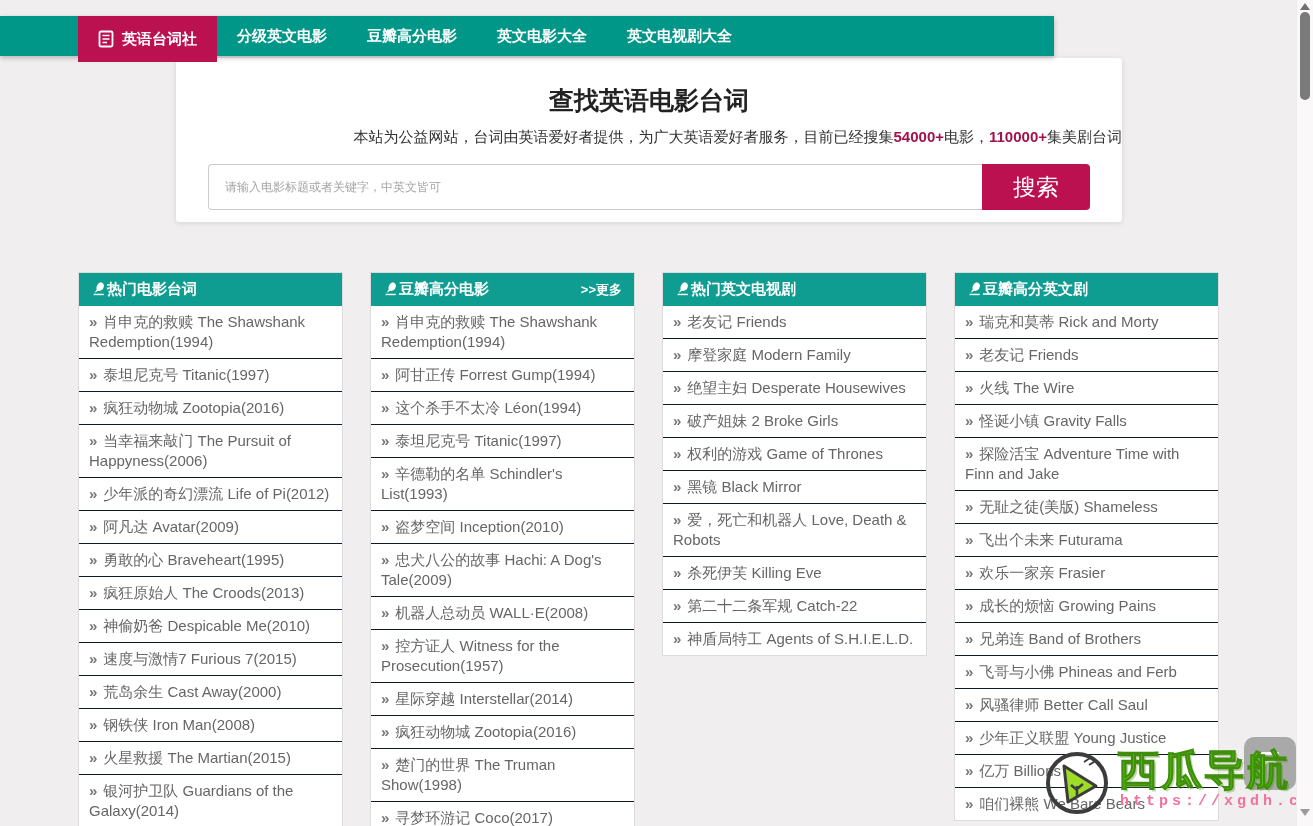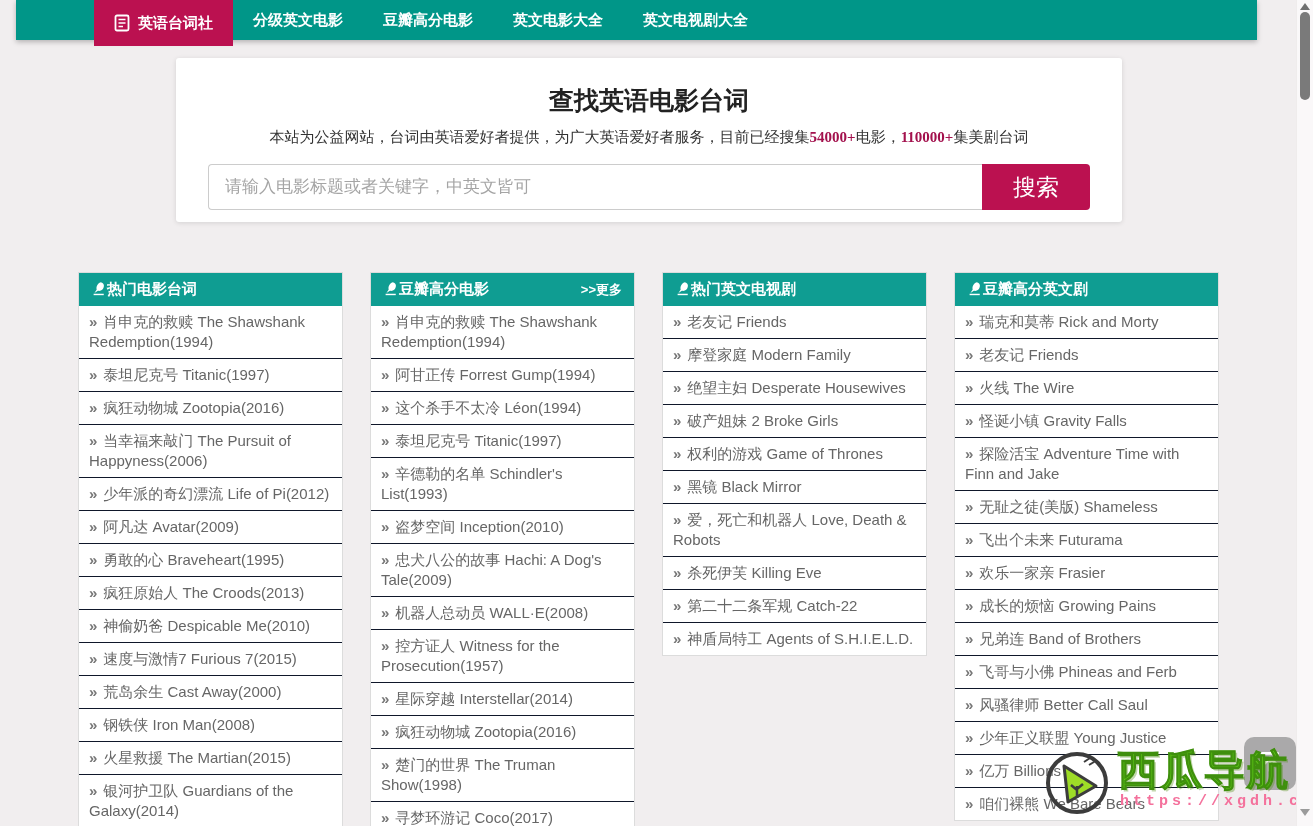--- a/index.html
+++ b/index.html
@@ -5,52 +5,51 @@
   * { margin:0; padding:0; box-sizing:border-box; }
   html,body { width:1313px; height:826px; overflow:hidden; }
   body {
     font-family:"Liberation Sans","DejaVu Sans",sans-serif;
     background:#f1eeef;
     position:relative;
   }
 
   
   .navbar {
-    position:absolute; left:0; top:0; width:1241px; height:40px;
+    position:absolute; left:0; top:16px; width:1054px; height:40px;
     background:#009688;
     box-shadow:0 2px 5px rgba(0,0,0,.25);
     z-index:3;
-    margin-left:16px;
   }
   .nav-tabs { display:flex; margin-left:78px; height:40px; align-items:flex-start; }
   .nav-tab {
     color:#fff; font-size:15px; font-weight:bold;
     line-height:40px; padding:0 20px; cursor:pointer; white-space:nowrap;
   }
   .nav-tab.active {
     background:#bb1150; height:46px; line-height:46px;
     display:flex; align-items:center; gap:8px; padding:0 20px;
   }
   .nav-tab.active svg { display:block; }
 
   
   .search-card {
     position:absolute; left:176px; top:58px; width:946px; height:164px;
     background:#fff; border-radius:3px;
     box-shadow:0 1px 5px rgba(0,0,0,.12);
     z-index:2;
   }
   .search-title { margin-top:26px; text-align:center; font-size:25px; font-weight:bold; color:#222; }
-  .search-sub { margin-top:11px; text-align:center; font-size:15px; color:#333;font-family:Liberation Serif, serif; }
+  .search-sub { margin-top:11px; text-align:right; font-size:15px; color:#333; }
   .search-sub .num { color:#a3114d; font-weight:bold; }
   .search-row { margin:17px 32px 0; display:flex; height:46px; }
   .search-input {
     flex:1; border:1px solid #ccc; border-right:none;
     border-radius:4px 0 0 4px; padding:0 16px;
-    font-size:17px; color:#333; outline:none;
+    font-size:12px; color:#333; outline:none;
     font-family:"Liberation Sans","DejaVu Sans",sans-serif;
   }
   .search-input::placeholder { color:#a5a5a5; }
   .search-btn {
     width:108px; background:#bb1150; color:#fff; font-size:23px;
     border:none; border-radius:0 4px 4px 0; cursor:pointer;
     font-family:"Liberation Sans","DejaVu Sans",sans-serif;
   }
 
   

